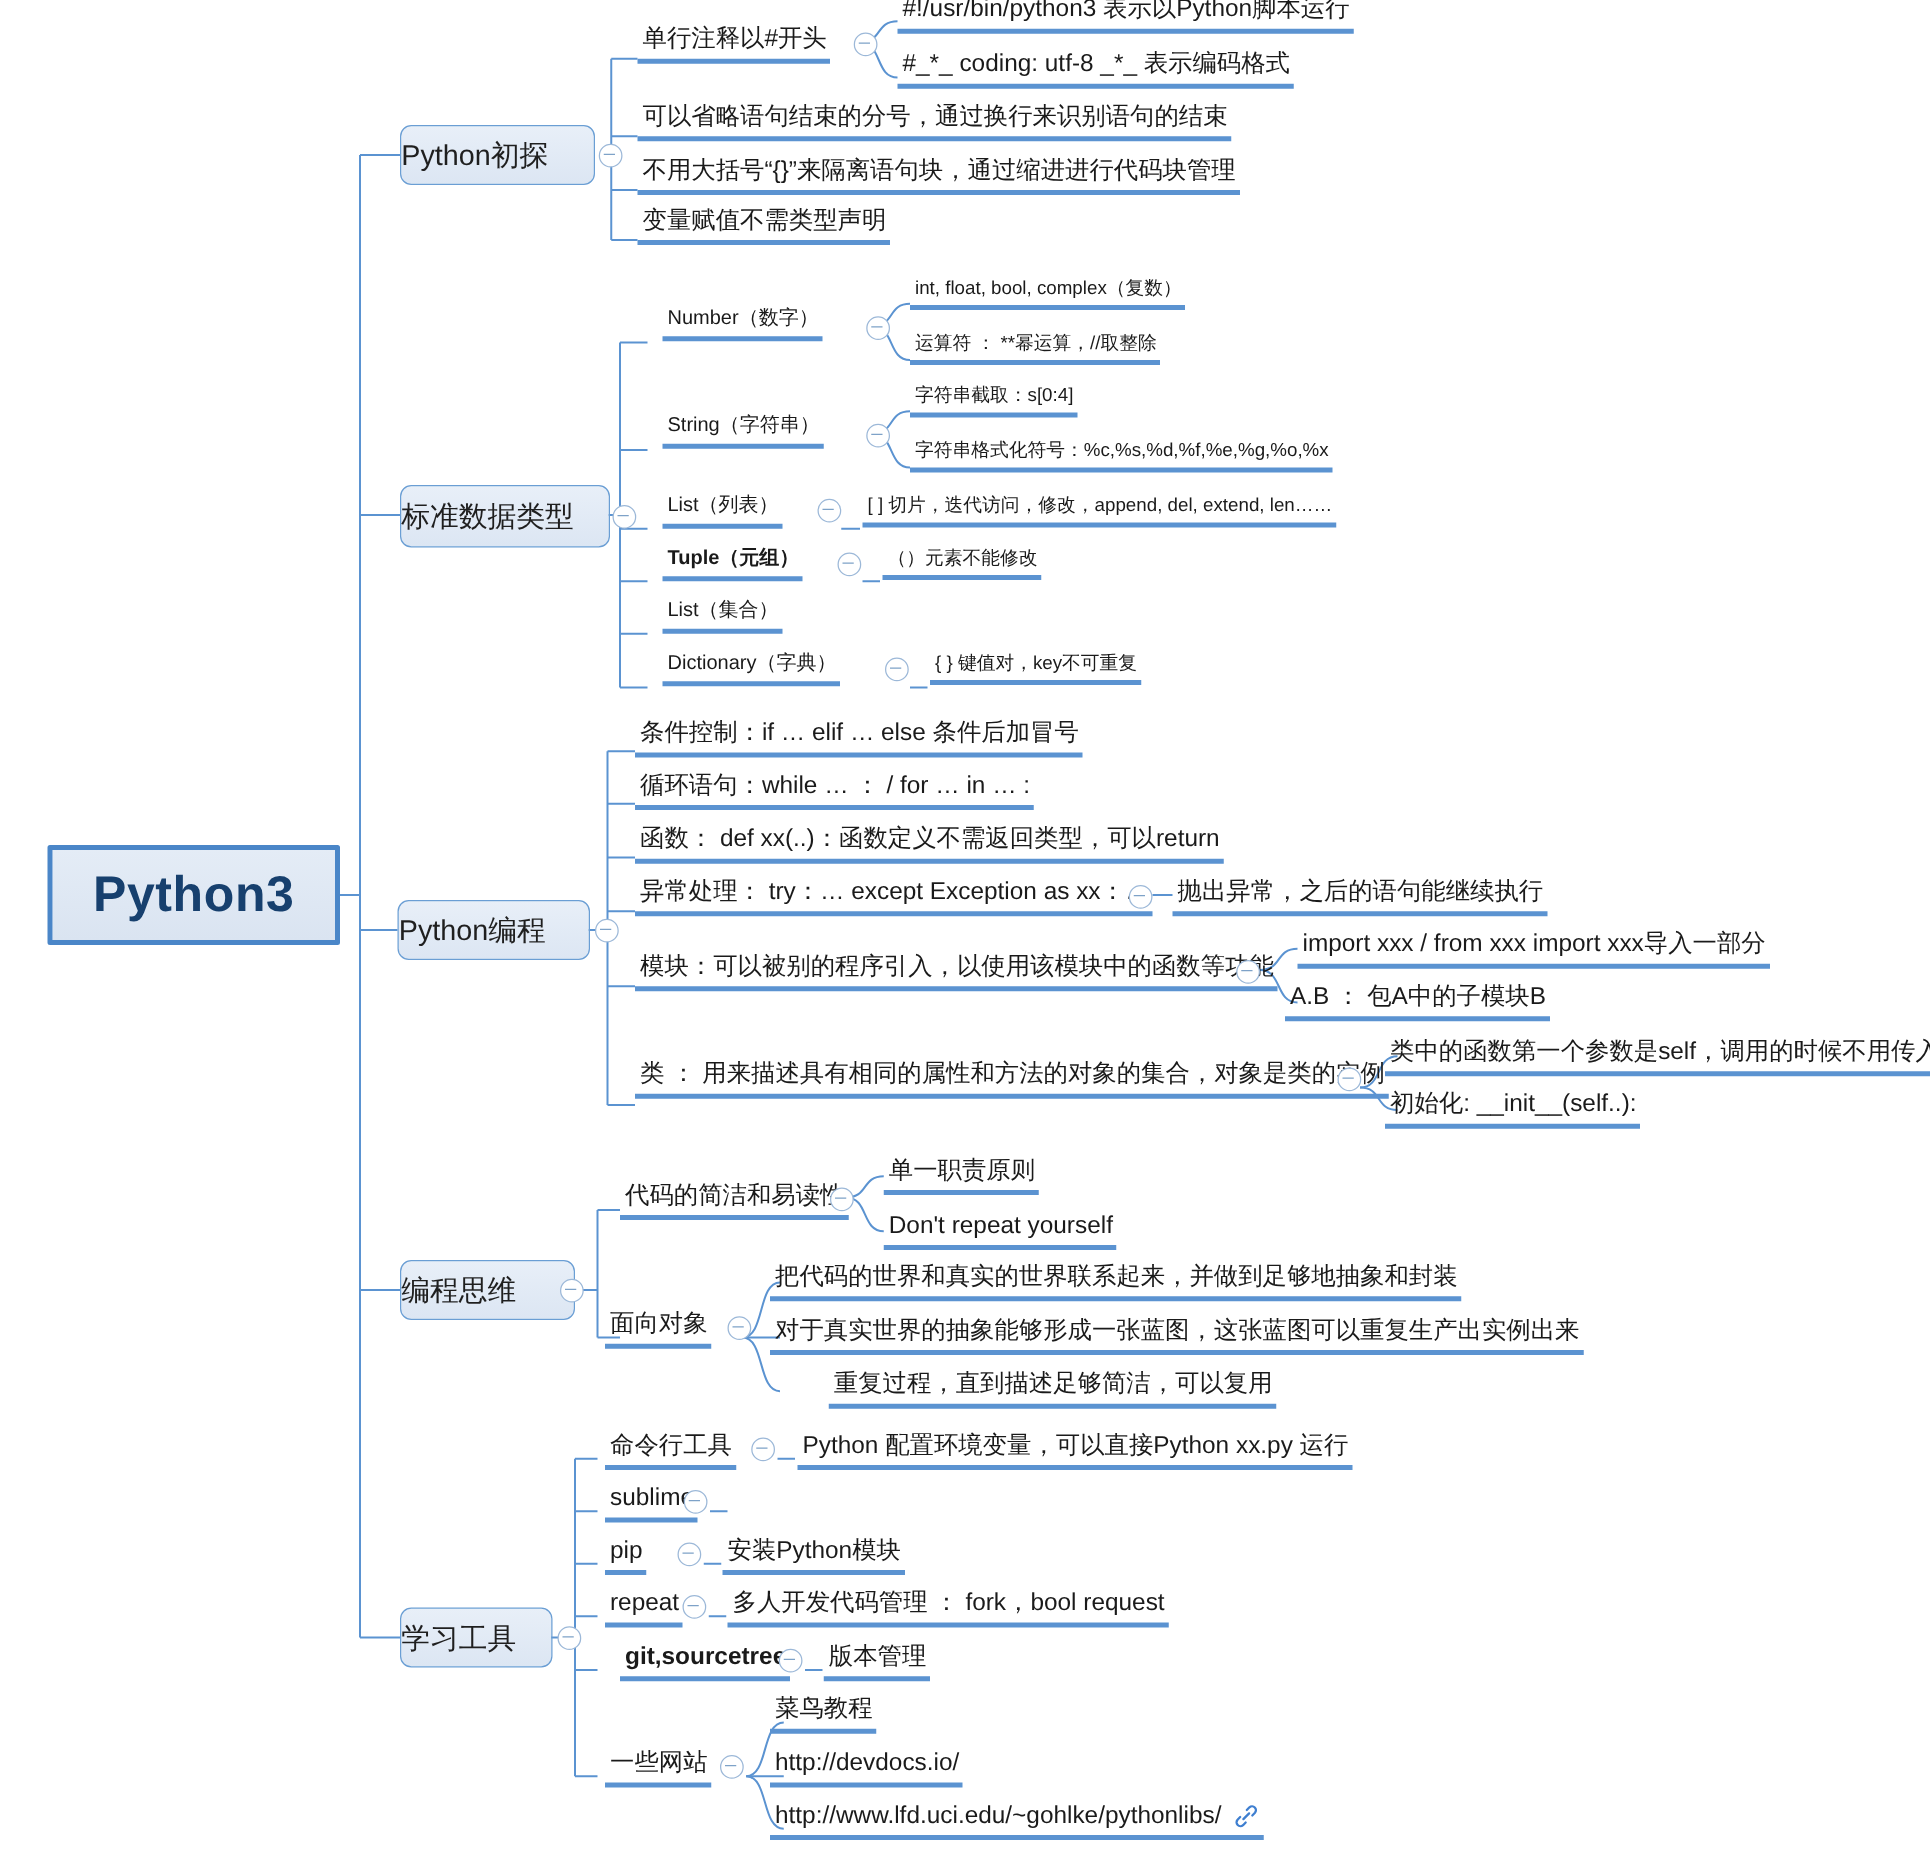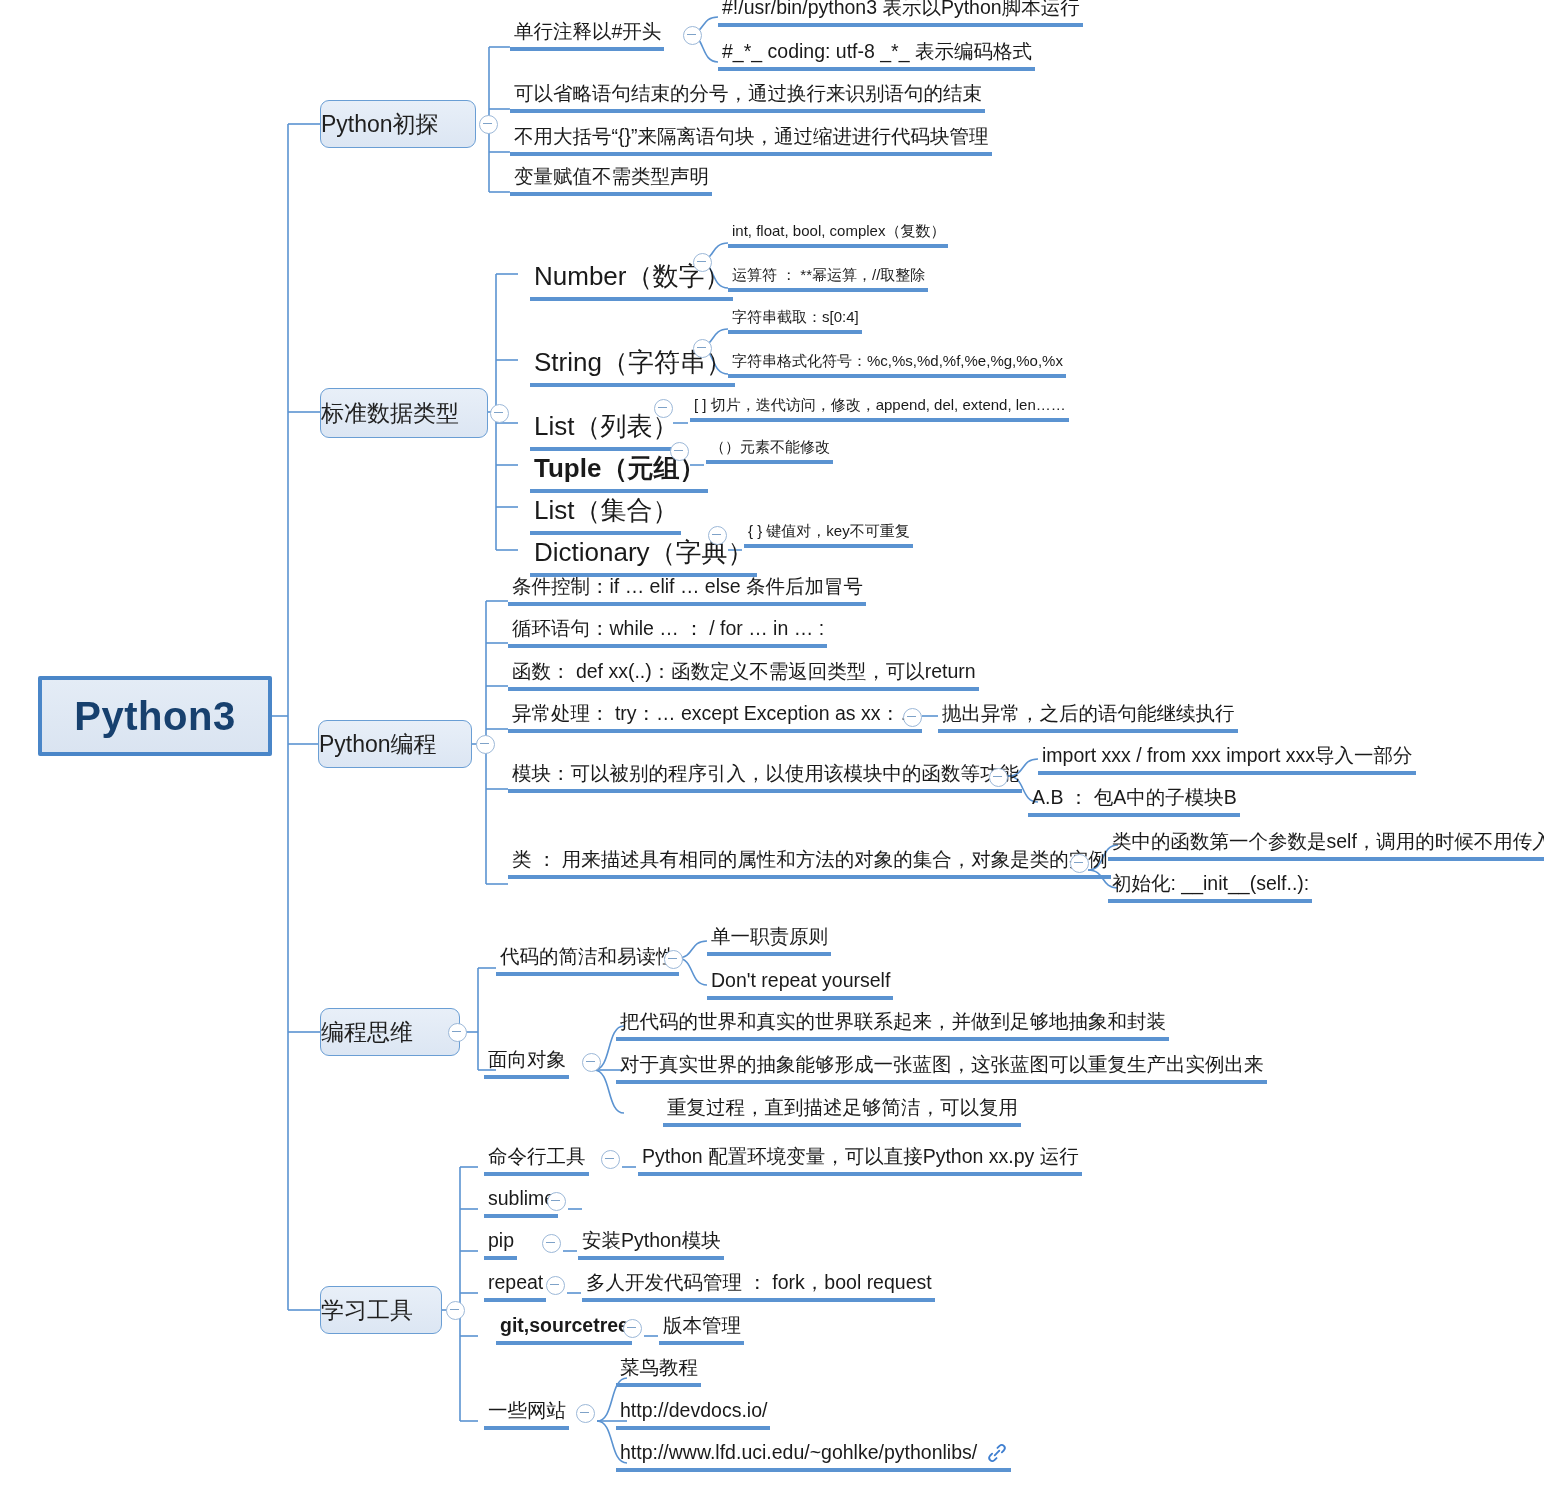--- a/index.html
+++ b/index.html
@@ -40,21 +40,21 @@
     position:absolute;
     box-sizing:border-box;
     white-space:nowrap;
     font-size:19.5px;
     line-height:1.15;
     color:#1a1a1a;
     padding:0 3px 5px 4px;
     border-bottom:4px solid #5b93d1;
   }
   .topic.t18{font-size:15px;}
-  .topic.t20{font-size:26px;margin-top:16px;}
+  .topic.t20{font-size:16px;}
 
   
   .collapse{
     position:absolute;
     width:17px;height:17px;
     border:1.4px solid #9cb8d8;
     border-radius:50%;
     background:#ffffff;
   }
   .collapse::before{

